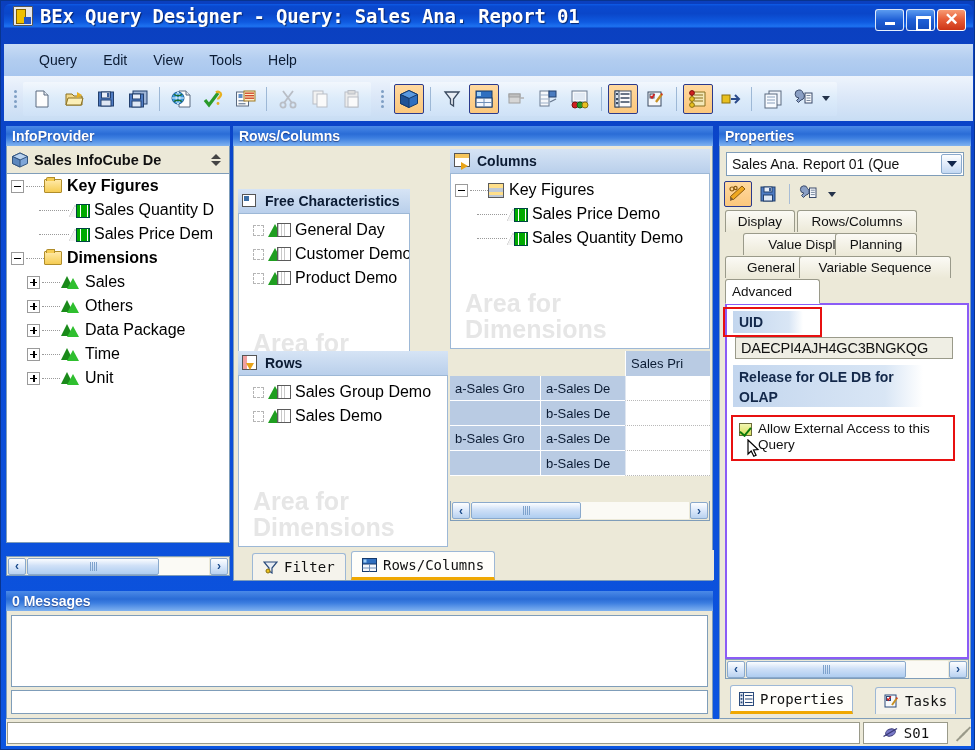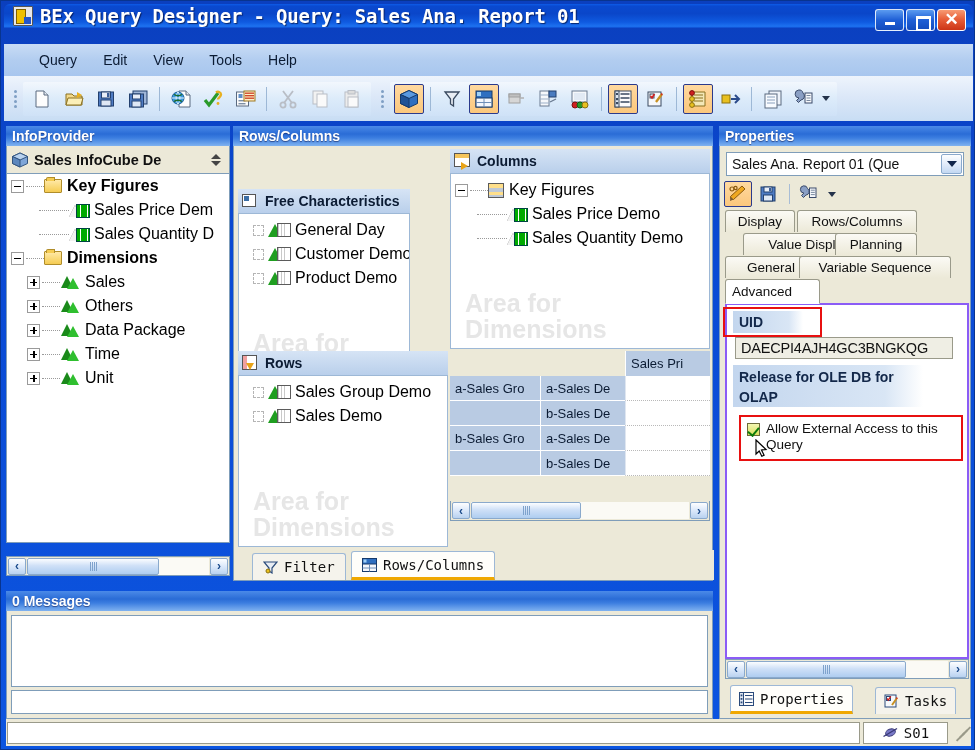--- a/index.html
+++ b/index.html
@@ -436,21 +436,21 @@
   }
   .grp-header.two-line { height:42px; align-items:flex-start; padding-top:2px; line-height:20px; width:190px;}
   #uid-field {
     margin:4px 0 0 8px; width:218px; height:22px;
     background:#efeee4; border:1px solid #9a9a8a;
     display:flex;align-items:center;padding-left:5px;
     font-size:14.5px;color:#111;letter-spacing:-0.2px;
     font-family:"Liberation Sans",sans-serif;
   }
   #allow-access-box {
-    position:relative; margin:8px 0 0 12px; width:224px; height:46px;
+    position:relative; margin:8px 0 0 4px; width:224px; height:46px;
     border:2px solid #e81010;
     display:flex; align-items:flex-start; padding:4px 2px 0 6px;
   }
   #allow-access-check {
     width:13px;height:13px;flex:0 0 auto;margin-top:2px;margin-right:6px;
     background:linear-gradient(to bottom,#f2f6b0,#d8e060);
     border:1px solid #6b6b3a; position:relative;
   }
   #allow-access-check::after {
     content:"";position:absolute;left:2px;top:1px;width:5px;height:9px;
@@ -746,27 +746,27 @@
       <div class="tree-row">
         <span class="tw"></span>
         <span class="tdash"></span>
         <span class="ic-folder"></span>
         <span class="bold">Key Figures</span>
       </div>
       <div class="tree-row">
         <span class="indent" style="width:28px"></span>
         <span class="tdash long"></span>
         <span class="ic-kf"></span>
-        <span>Sales Price Dem</span>
+        <span>Sales Quantity D</span>
       </div>
       <div class="tree-row">
         <span class="indent" style="width:28px"></span>
         <span class="tdash long"></span>
         <span class="ic-kf"></span>
-        <span>Sales Quantity D</span>
+        <span>Sales Price Dem</span>
       </div>
 
       <div class="tree-row">
         <span class="tw"></span>
         <span class="tdash"></span>
         <span class="ic-folder"></span>
         <span class="bold">Dimensions</span>
       </div>
       <div class="tree-row">
         <span class="indent" style="width:16px"></span>

